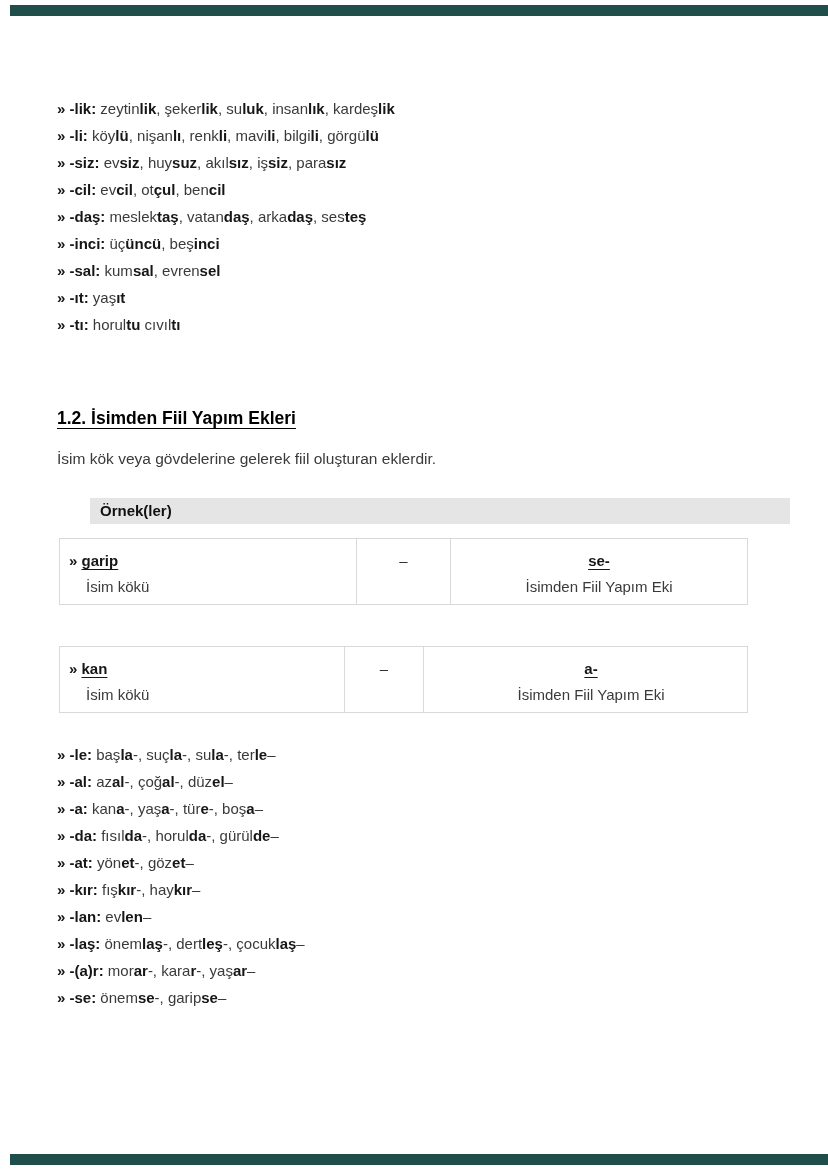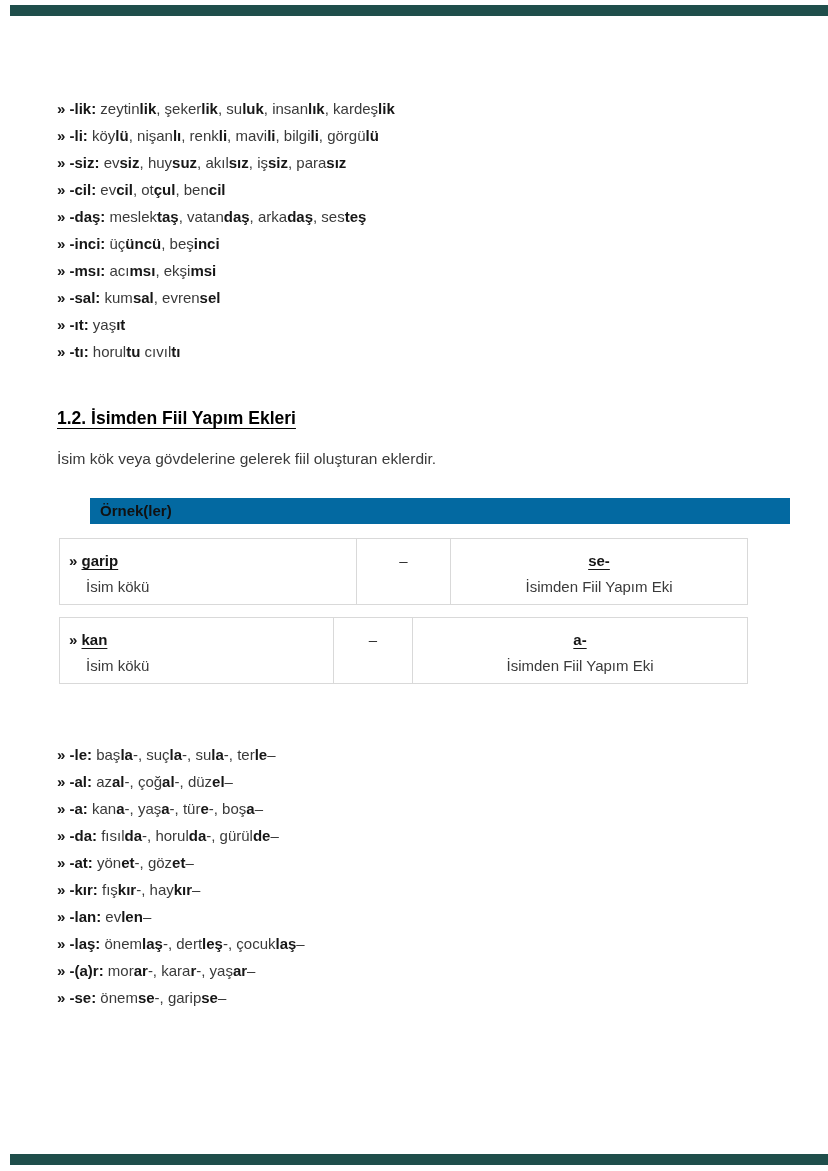--- a/index.html
+++ b/index.html
@@ -32,21 +32,21 @@
     line-height:26px; padding-left:10px; box-sizing:border-box;
     font-size:15px; font-weight:bold; color:#111111;
   }
 
   .example-box {
     position:absolute; left:59px; width:689px; height:67px;
     border:1px solid #d9d9d9; background:#ffffff;
     display:flex; box-sizing:border-box; font-size:15px;
   }
   #example-box-1 { top:538px; }
-  #example-box-2 { top:617px; }
+  #example-box-2 { top:646px;gap:11px; }
   .cell-root { padding:13px 0 0 9px; box-sizing:border-box; }
   #example-box-1 .cell-root { width:296px; }
   #example-box-2 .cell-root { width:273px; }
   .cell-dash {
     border-left:1px solid #d9d9d9; border-right:1px solid #d9d9d9;
     text-align:center; padding-top:13px; box-sizing:border-box; color:#333;
   }
   #example-box-1 .cell-dash { width:95px; }
   #example-box-2 .cell-dash { width:80px; }
   .cell-suffix { flex:1; text-align:center; padding-top:13px; box-sizing:border-box; }
@@ -58,31 +58,30 @@
 
 <div id="top-bar" class="page-bar" style="background: rgb(31, 78, 75);"></div>
 
 <div id="list-noun" class="suffix-list">
     <div class="list-line"><span class="b">» -lik: </span><span>zeytin</span><span class="b">lik</span><span>, şeker</span><span class="b">lik</span><span>, su</span><span class="b">luk</span><span>, insan</span><span class="b">lık</span><span>, kardeş</span><span class="b">lik</span></div>
     <div class="list-line"><span class="b">» -li: </span><span>köy</span><span class="b">lü</span><span>, nişan</span><span class="b">lı</span><span>, renk</span><span class="b">li</span><span>, mavi</span><span class="b">li</span><span>, bilgi</span><span class="b">li</span><span>, görgü</span><span class="b">lü</span></div>
     <div class="list-line"><span class="b">» -siz: </span><span>ev</span><span class="b">siz</span><span>, huy</span><span class="b">suz</span><span>, akıl</span><span class="b">sız</span><span>, iş</span><span class="b">siz</span><span>, para</span><span class="b">sız</span></div>
     <div class="list-line"><span class="b">» -cil: </span><span>ev</span><span class="b">cil</span><span>, ot</span><span class="b">çul</span><span>, ben</span><span class="b">cil</span></div>
     <div class="list-line"><span class="b">» -daş: </span><span>meslek</span><span class="b">taş</span><span>, vatan</span><span class="b">daş</span><span>, arka</span><span class="b">daş</span><span>, ses</span><span class="b">teş</span></div>
     <div class="list-line"><span class="b">» -inci: </span><span>üç</span><span class="b">üncü</span><span>, beş</span><span class="b">inci</span></div>
-    <div class="list-line"><span class="b">» -msı: </span><span>acı</span><span class="b">msı</span><span>, ekşi</span><span class="b">msi</span></div>
     <div class="list-line"><span class="b">» -sal: </span><span>kum</span><span class="b">sal</span><span>, evren</span><span class="b">sel</span></div>
     <div class="list-line"><span class="b">» -ıt: </span><span>yaş</span><span class="b">ıt</span></div>
     <div class="list-line"><span class="b">» -tı: </span><span>horul</span><span class="b">tu</span><span> cıvıl</span><span class="b">tı</span></div>
   </div>
 
 <div id="section-heading">1.2. İsimden Fiil Yapım Ekleri</div>
 
 <div id="section-intro">İsim kök veya gövdelerine gelerek fiil oluşturan eklerdir.</div>
 
-<div id="examples-band" style="background: #0369a1;">Örnek(ler)</div>
+<div id="examples-band" style="background: #e5e5e5;">Örnek(ler)</div>
 
 <div id="example-box-1" class="example-box">
   <div class="cell-root">
     <div>
       <span class="b">»</span>
       <span class="b u">garip</span>
     </div>
     <div class="root-caption">İsim kökü</div>
   </div>
   <div class="cell-dash">–</div>

